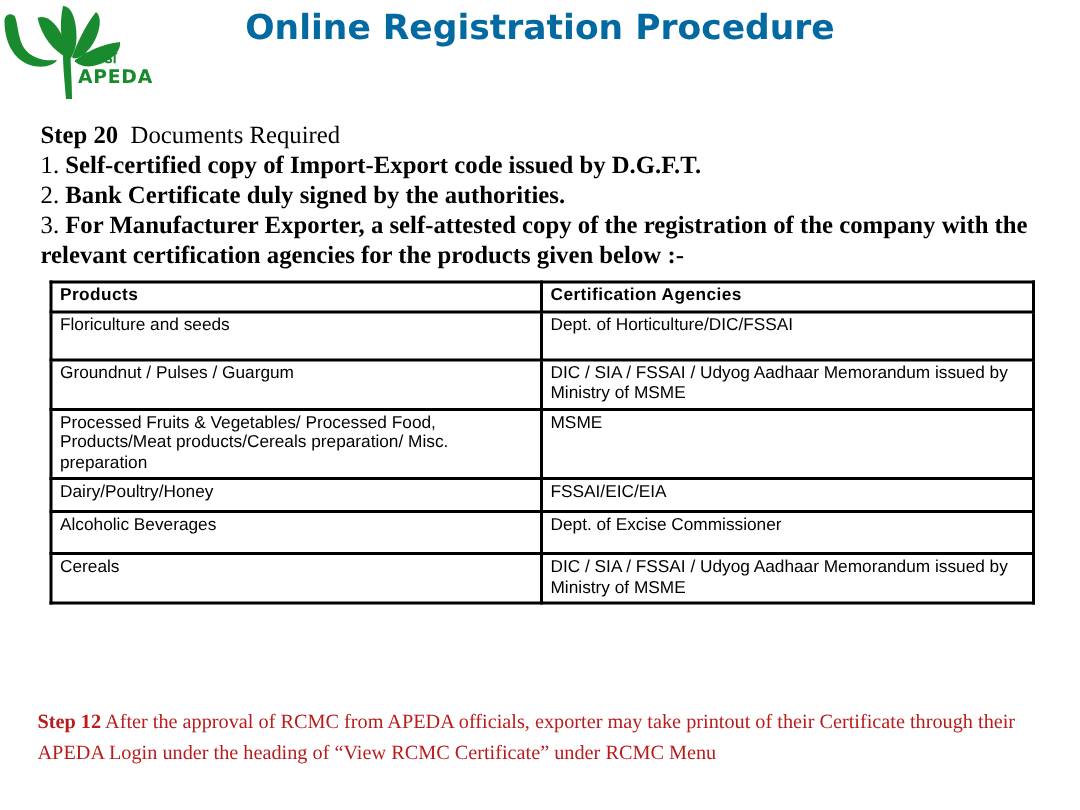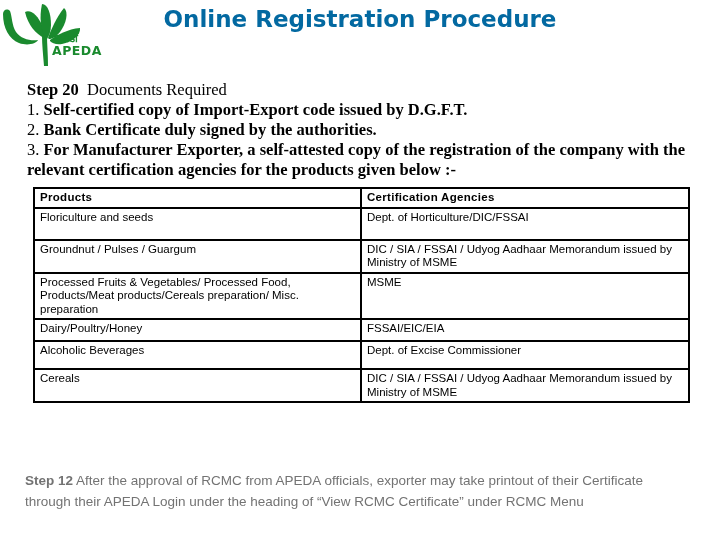--- a/index.html
+++ b/index.html
@@ -105,24 +105,24 @@
   .r-5 { height: 22px; }
   .r-6 { height: 28px; }
   .r-7 { height: 31px; }
 
   
   #step12-block {
     position: absolute;
     left: 25px;
     top: 471px;
     width: 660px;
-    font-family: Liberation Sans, sans-serif;
+    font-family: Liberation Serif, serif;
     font-size: 13.5px;
     line-height: 20.5px;
-    color: #737373;
+    color: #b91c1c;
   }
   #step12-label { font-weight: bold; }
   #step12-body  { font-weight: normal; }
 </style>
 </head>
 <body>
 
 <div id="header">
 
   <div id="logo">

